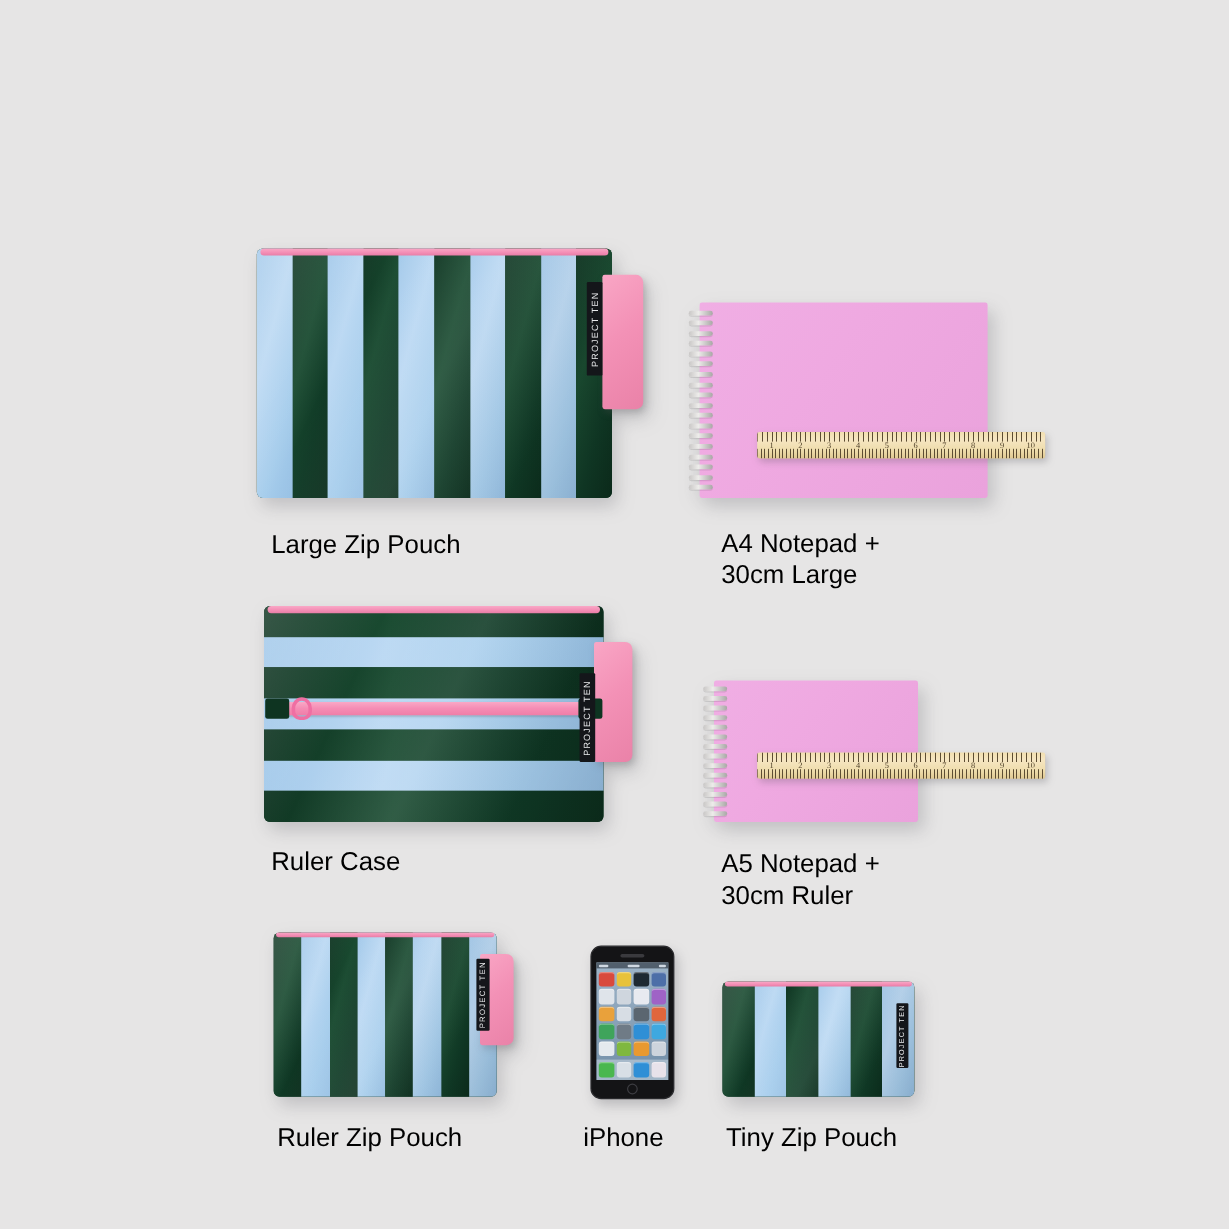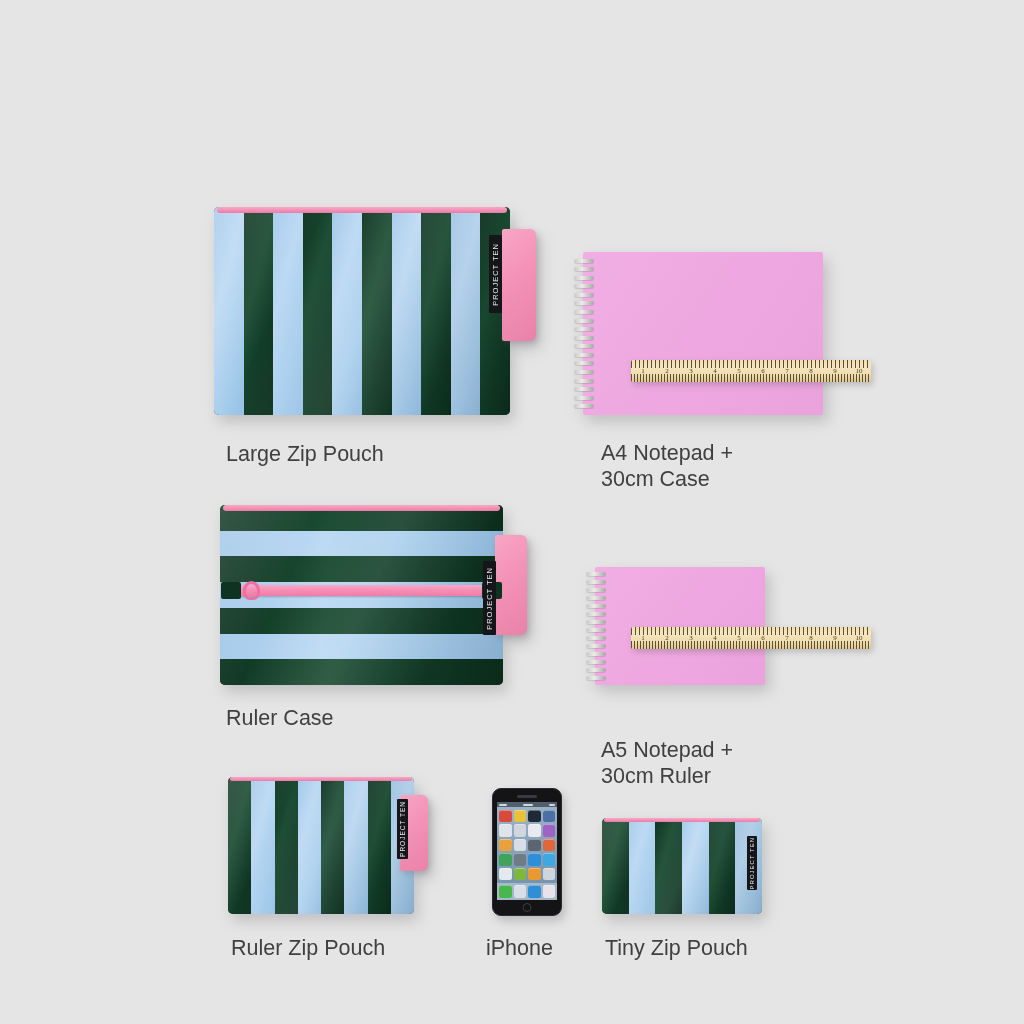--- a/index.html
+++ b/index.html
@@ -34,21 +34,21 @@
     letter-spacing: -1.5px;
     color: #1b3a5c;
     white-space: nowrap;
   }
 
   
   .label {
     position: absolute;
     font-size: 21.5px;
     font-weight: 400;
-    color: #404040;
+    color: #000000;
     line-height: 26px;
     white-space: pre-line;
   }
 
   
   .pouch {
     position: absolute;
     border-radius: 5px;
     overflow: visible;
     filter: drop-shadow(4px 7px 7px rgba(90,90,95,0.26));
@@ -365,21 +365,21 @@
       <div class="n">4</div>
       <div class="n">5</div>
       <div class="n">6</div>
       <div class="n">7</div>
       <div class="n">8</div>
       <div class="n">9</div>
       <div class="n">10</div>
     </div>
   </div>
   <div class="label" style="left:601px; top:440px;">A4 Notepad +
-30cm Case</div>
+30cm Large</div>
 
   <div class="pouch" style="left:220px; top:505px; width:283px; height:180px;">
     <div class="pouch-body">
       <div class="stripes-h">
         <div class="stripe g"></div>
           <div class="stripe b"></div>
         <div class="stripe g"></div>
           <div class="stripe b"></div>
         <div class="stripe g"></div>
           <div class="stripe b"></div>
@@ -425,21 +425,21 @@
       <div class="n">3</div>
       <div class="n">4</div>
       <div class="n">5</div>
       <div class="n">6</div>
       <div class="n">7</div>
       <div class="n">8</div>
       <div class="n">9</div>
       <div class="n">10</div>
     </div>
   </div>
-  <div class="label" style="left:601px; top:737px;">A5 Notepad +
+  <div class="label" style="left:601px; top:707px;">A5 Notepad +
 30cm Ruler</div>
 
   <div class="pouch" style="left:228px; top:777px; width:186px; height:137px;">
     <div class="pouch-body">
       <div class="stripes-v">
         <div class="stripe g"></div>
           <div class="stripe b"></div>
         <div class="stripe g"></div>
           <div class="stripe b"></div>
         <div class="stripe g"></div>

